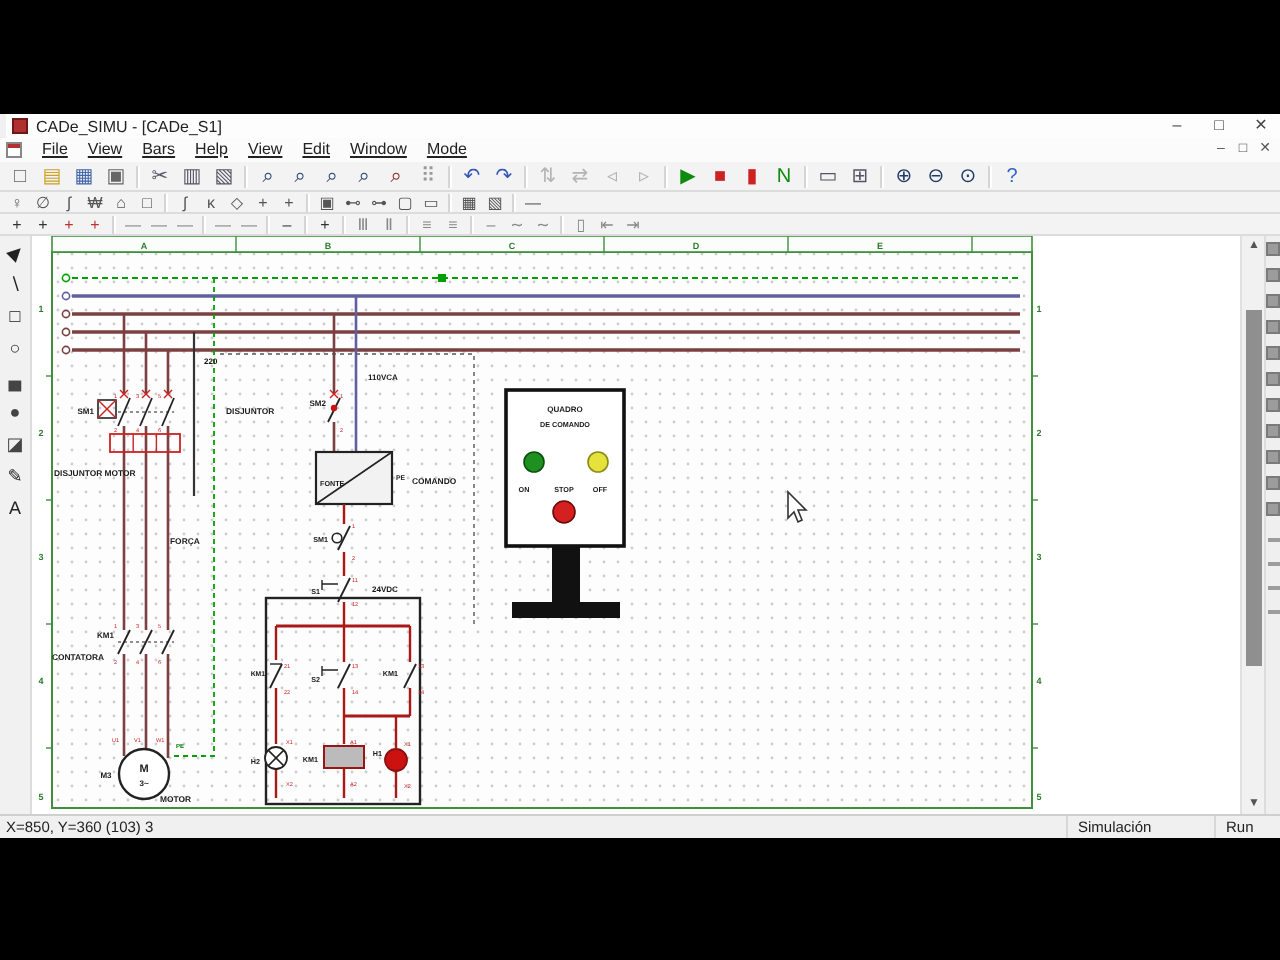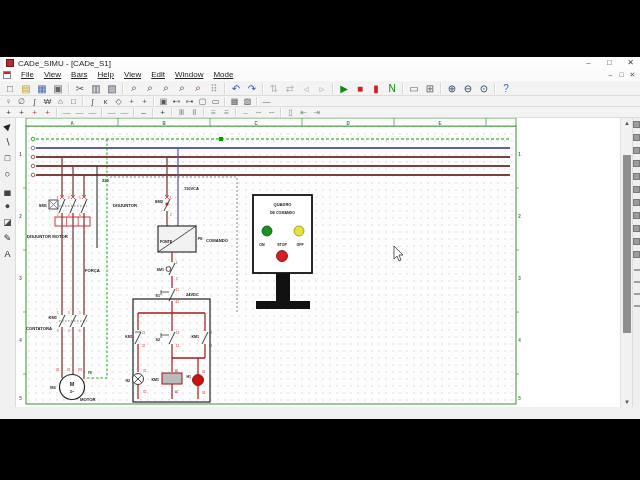--- a/index.html
+++ b/index.html
@@ -475,16 +475,21 @@
           <div class="dock-sq"></div>
           <div class="dock-sq"></div>
           <div class="dock-sq"></div>
           <div class="dock-dash"></div>
           <div class="dock-dash"></div>
           <div class="dock-dash"></div>
           <div class="dock-dash"></div>
         </div>
     </div>
 
+    <div class="statusbar">
+      <span class="sb-cell sb-coords">X=850, Y=360 (103) 3</span>
+      <span class="sb-cell sb-mode">Simulación</span>
+      <span class="sb-cell sb-state">Run</span>
+    </div>
   </div>
 
   <div class="letterbox lb-bottom"></div>
 </div>
 
 </body></html>

